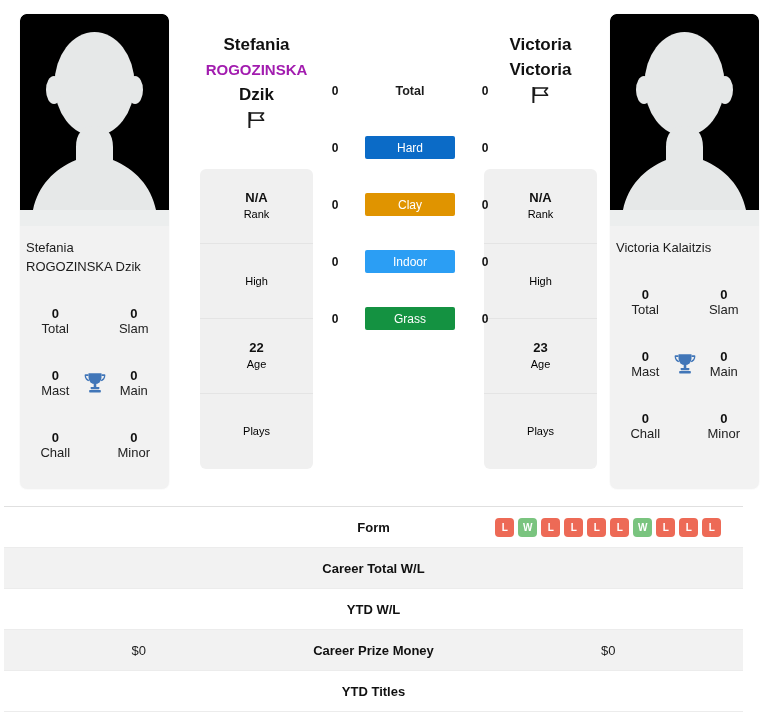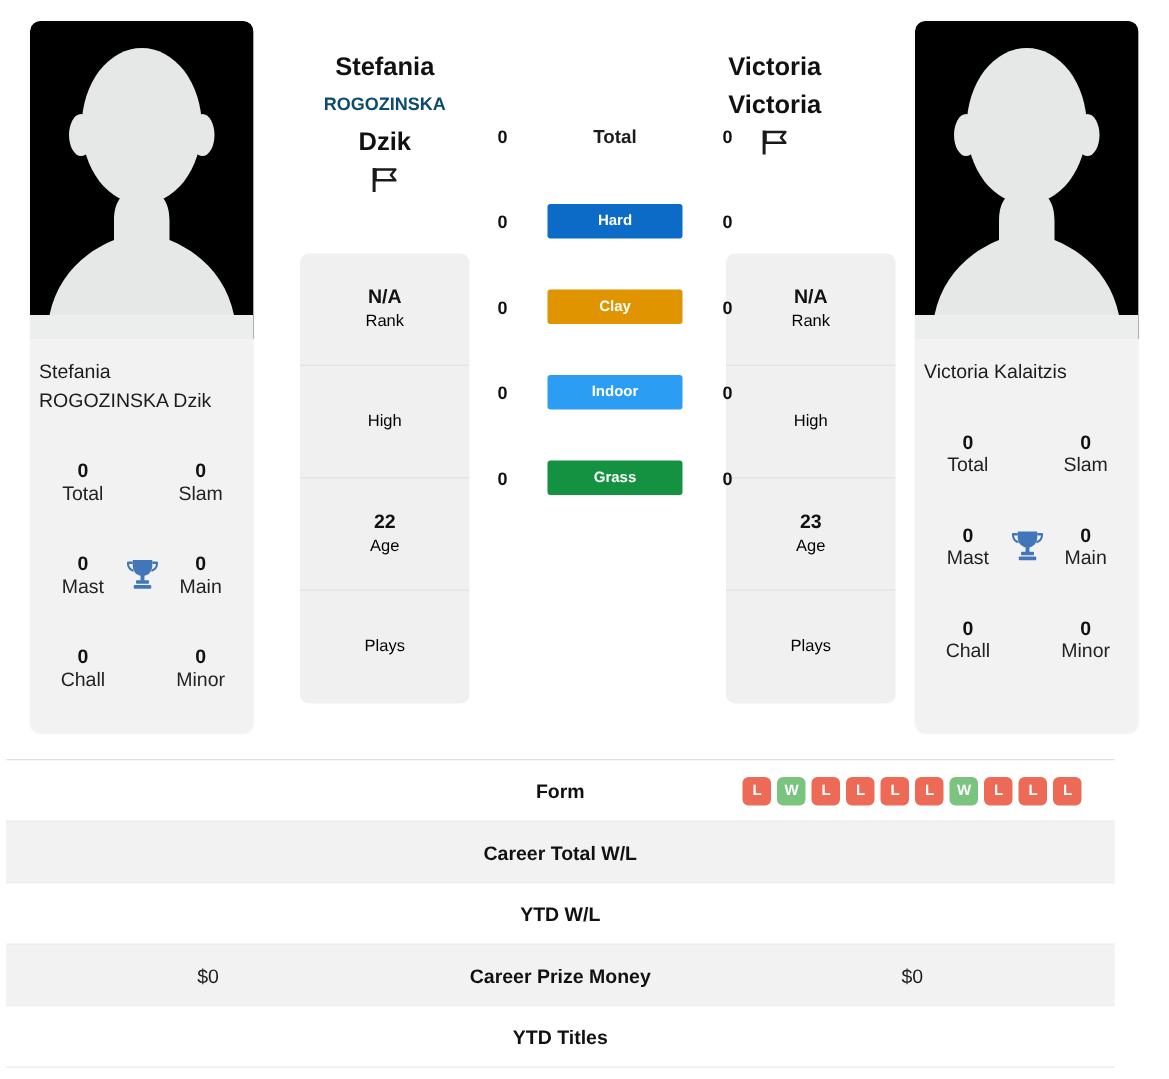--- a/index.html
+++ b/index.html
@@ -111,22 +111,22 @@
     font-weight: 700;
     color: #111;
   }
   .surface-pill {
     width: 90px;
     height: 23px;
     border-radius: 2px;
     display: flex;
     align-items: center;
     justify-content: center;
-    font-size: 10px;
-    font-weight: 700;
+    font-size: 12px;
+    font-weight: 400;
     color: #ffffff;
   }
   .surface-pill.plain {
     background: transparent;
     color: #1c1c1c;
     font-weight: 700;
     font-size: 12.5px;
   }
 
   
@@ -291,31 +291,31 @@
           <div class="titles-cell">
             <div class="titles-val">0</div>
             <div class="titles-lab">Minor</div>
           </div>
         </div>
       </div>
     </div>
 
     <div style="position:absolute; left:196px; top:32px; width:121px; text-align:center;">
       <div style="font-size:17px; font-weight:700; line-height:25px; color:#111;">Stefania</div>
-      <div style="font-size:12px; font-weight:700; line-height:25px; color:#0c4a6e;">ROGOZINSKA</div>
+      <div style="font-size:15px; font-weight:700; line-height:25px; color:#a21caf;">ROGOZINSKA</div>
       <div style="font-size:17px; font-weight:700; line-height:25px; color:#111;">Dzik</div>
       <div style="margin-top:3px;">
         <svg width="22" height="20" viewBox="0 0 22 20">
           <rect x="2.4" y="2" width="2" height="16" fill="#1a1a1a"></rect>
           <path d="M4.4 3 H17.6 L14.6 6.6 L17.6 10.2 H4.4 Z" fill="none" stroke="#1a1a1a" stroke-width="1.6" stroke-linejoin="round"></path>
         </svg>
       </div>
     </div>
 
-    <div style="position:absolute; left:456px; top:32px; width:121px; text-align:center;">
+    <div style="position:absolute; left:480px; top:32px; width:121px; text-align:center;">
       <div style="font-size:17px; font-weight:700; line-height:25px; color:#111;">Victoria</div>
       <div style="font-size:17px; font-weight:700; line-height:25px; color:#111;">Victoria</div>
       <div style="margin-top:3px;">
         <svg width="22" height="20" viewBox="0 0 22 20">
           <rect x="2.4" y="2" width="2" height="16" fill="#1a1a1a"></rect>
           <path d="M4.4 3 H17.6 L14.6 6.6 L17.6 10.2 H4.4 Z" fill="none" stroke="#1a1a1a" stroke-width="1.6" stroke-linejoin="round"></path>
         </svg>
       </div>
     </div>
 

